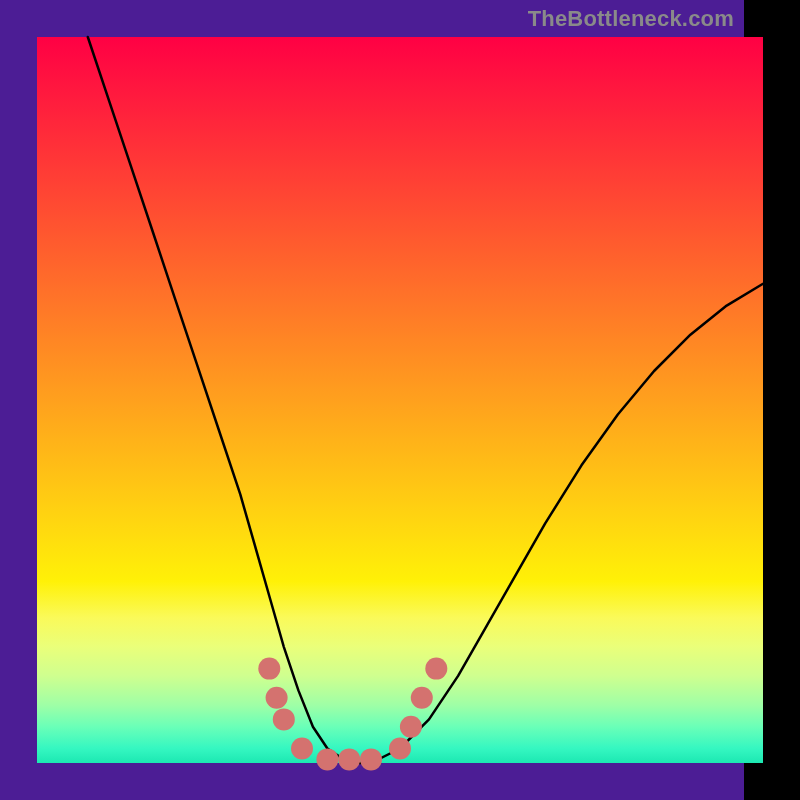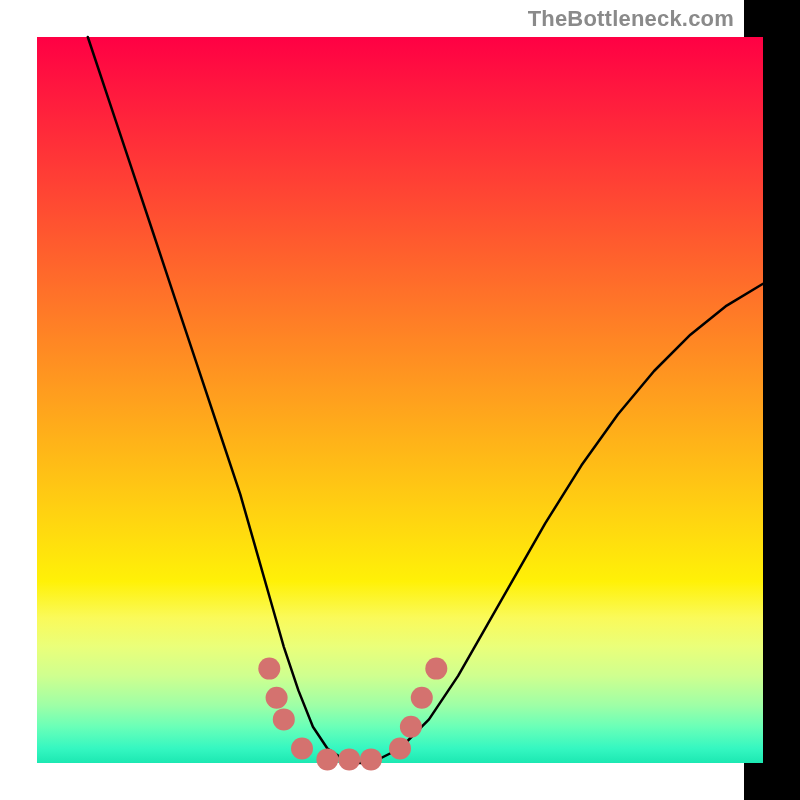--- a/index.html
+++ b/index.html
@@ -9,21 +9,21 @@
     height: 800px;
     background: #000;
     overflow: hidden;
   }
   .frame {
     position: absolute;
     left: 0;
     top: 0;
     width: 744px;
     height: 800px;
-    background: #ffffff;
+    background: #4c1d95;
   }
   .plot {
     position: absolute;
     left: 37px;
     top: 37px;
     width: 726px;
     height: 726px;
     background: linear-gradient(to bottom,
       #ff0044 0%,
       #ff1a3e 8%,

